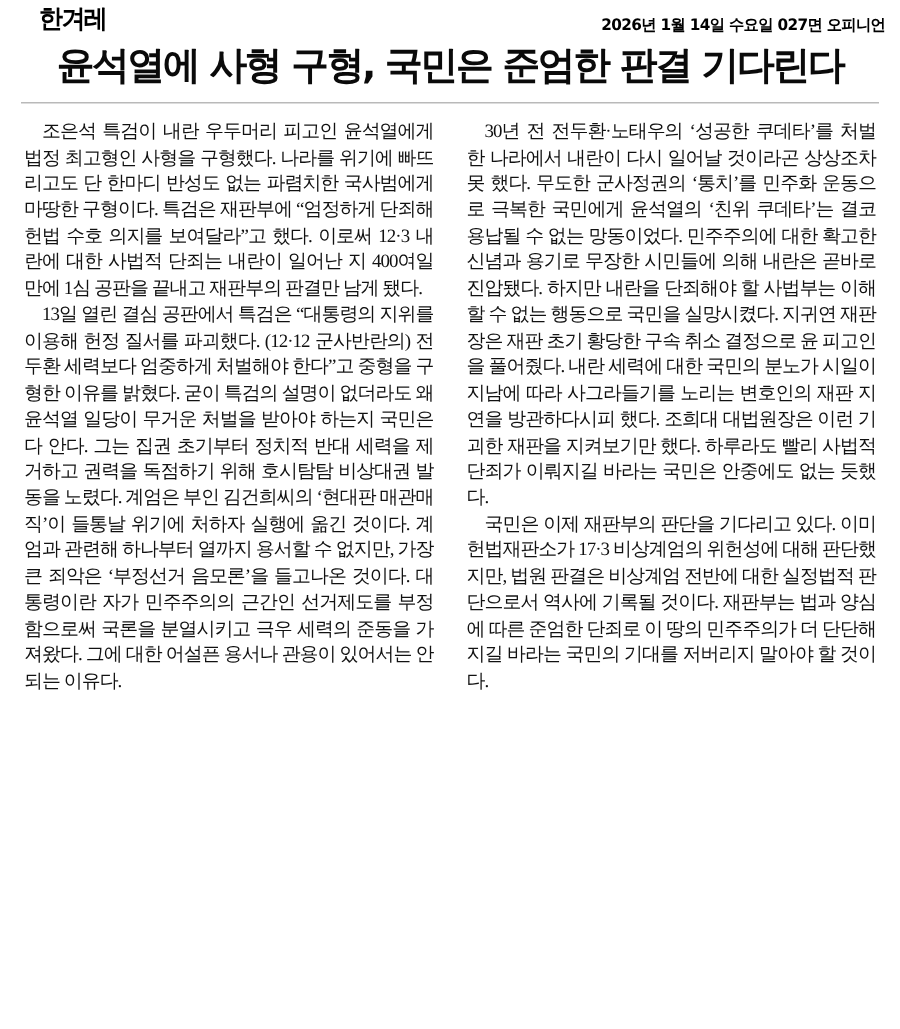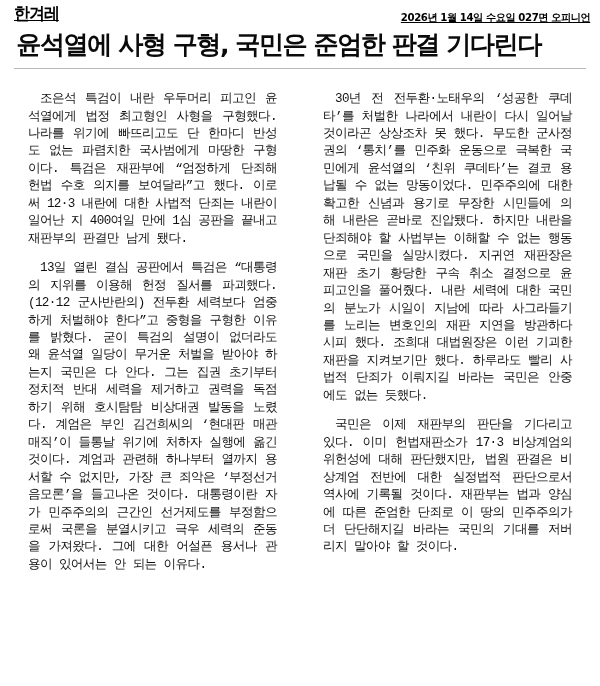--- a/index.html
+++ b/index.html
@@ -22,24 +22,23 @@
     box-sizing: border-box;
     padding: 0;
     background: #ffffff;
   }
 
   
   .masthead {
     display: flex;
     align-items: flex-end;
     justify-content: space-between;
-    padding: 4px 10px 0 14px;
+    padding: 4px 10px 0 26px;
     height: 22px;
     box-sizing: border-box;
-    text-decoration: underline;
   }
 
   .masthead-logo {
     font-family: "DejaVu Sans", "Liberation Sans", sans-serif;
     font-size: 17px;
     font-weight: 700;
     letter-spacing: -1.1px;
     line-height: 1;
     color: #000000;
     transform: scaleX(0.94);
@@ -55,20 +54,21 @@
     line-height: 1;
     color: #000000;
     white-space: nowrap;
     transform: scaleX(0.97);
     transform-origin: right bottom;
   }
 
   
   .headline-wrap {
     padding: 7px 12px 0 12px;
+    text-align: center;
   }
 
   .headline {
     font-family: "DejaVu Sans", "Liberation Sans", sans-serif;
     font-size: 25.5px;
     font-weight: 700;
     letter-spacing: -1.5px;
     line-height: 1.18;
     color: #0a0a0a;
     margin: 0;
@@ -91,22 +91,22 @@
     box-sizing: border-box;
     align-items: flex-start;
   }
 
   .col {
     flex: 1 1 0;
     min-width: 0;
   }
 
   .para {
-    margin: 12px;
-    font-family: Liberation Mono, monospace;
+    margin: 0;
+    font-family: Liberation Serif, serif;
     font-size: 12.6px;
     line-height: 17.45px;
     letter-spacing: -0.62px;
     color: #111111;
     text-align: justify;
     text-justify: inter-character;
     word-break: break-all;
     text-indent: 12px;
     hyphens: none;
   }

